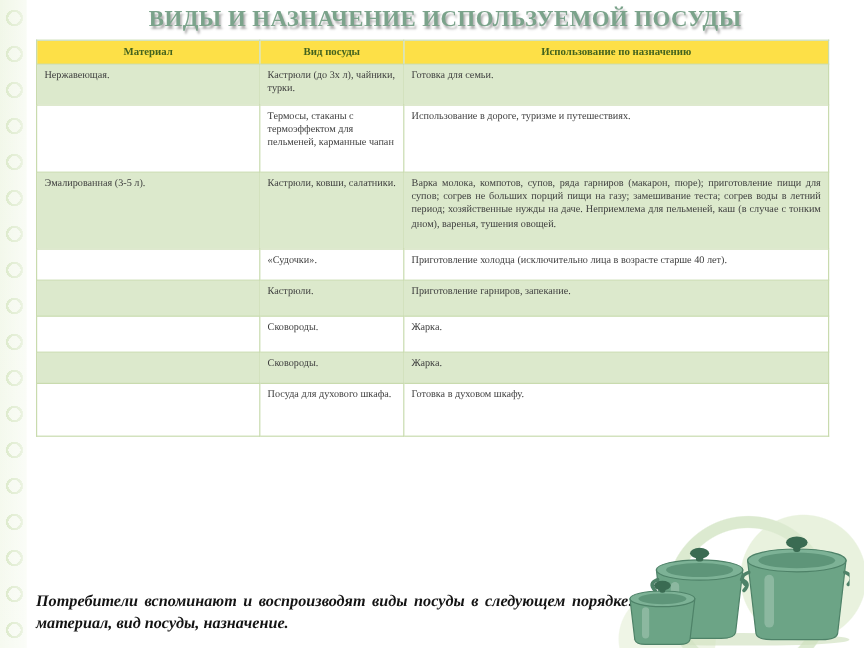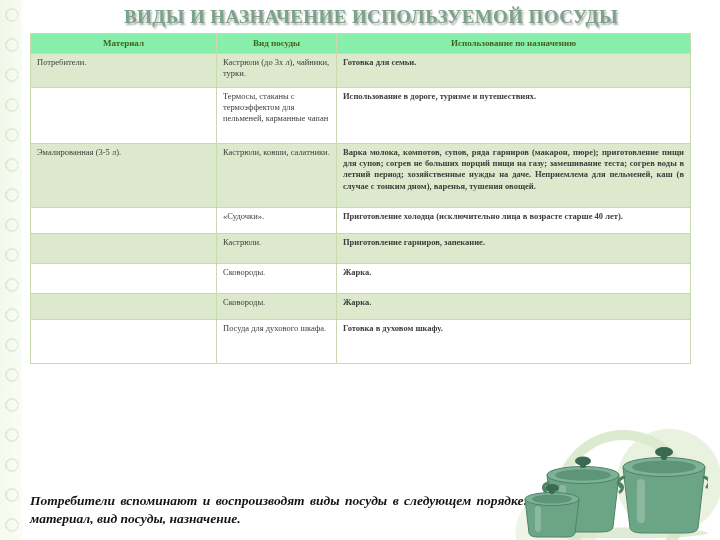--- a/index.html
+++ b/index.html
@@ -38,25 +38,25 @@
   table.cookware-table {
     position:absolute; top:33px; left:30px; width:660px;
     border-collapse:collapse; table-layout:fixed;
     font-size:8.5px; line-height:1.32; color:#3d3d3d;
   }
   .cookware-table th, .cookware-table td {
     border:1px solid #c9dbae; padding:3px 6px; vertical-align:top;
     overflow:hidden;
   }
   .cookware-table thead th {
-    background:#86efac; color:#44631e; text-align:center;
+    background:#fde047; color:#44631e; text-align:center;
     font-weight:bold; font-size:9px; height:20px; vertical-align:middle; padding:2px 4px;
   }
   .cookware-table tbody tr:nth-child(odd) { background:#dce9cc; }
-  .cookware-table td.usage { text-align:justify;font-weight:bold; }
+  .cookware-table td.usage { text-align:justify; }
   tr.r1{height:34px} tr.r2{height:56px} tr.r3{height:64px} tr.r4{height:30px}
   tr.r5{height:26px} tr.r6{height:30px} tr.r7{height:30px} tr.r8{height:30px}
   tr.r9{height:26px} tr.r10{height:44px}
 
   .footer-text {
     position:absolute; left:30px; top:492px; width:498px;
     font-size:13.5px; font-weight:bold; font-style:italic;
     text-align:justify; color:#141414; line-height:1.35;
   }
 
@@ -80,21 +80,21 @@
     </colgroup>
     <thead>
       <tr>
         <th>Материал</th>
         <th>Вид посуды</th>
         <th>Использование по назначению</th>
       </tr>
     </thead>
     <tbody>
       <tr class="r1">
-        <td>Потребители.</td>
+        <td>Нержавеющая.</td>
         <td>Кастрюли (до 3х л), чайники, турки.</td>
         <td class="usage">Готовка для семьи.</td>
       </tr>
       <tr class="r2">
         <td></td>
         <td>Термосы, стаканы с термоэффектом для пельменей, карманные чапан</td>
         <td class="usage">Использование в дороге, туризме и путешествиях.</td>
       </tr>
       <tr class="r3">
         <td>Эмалированная (3-5 л).</td>

